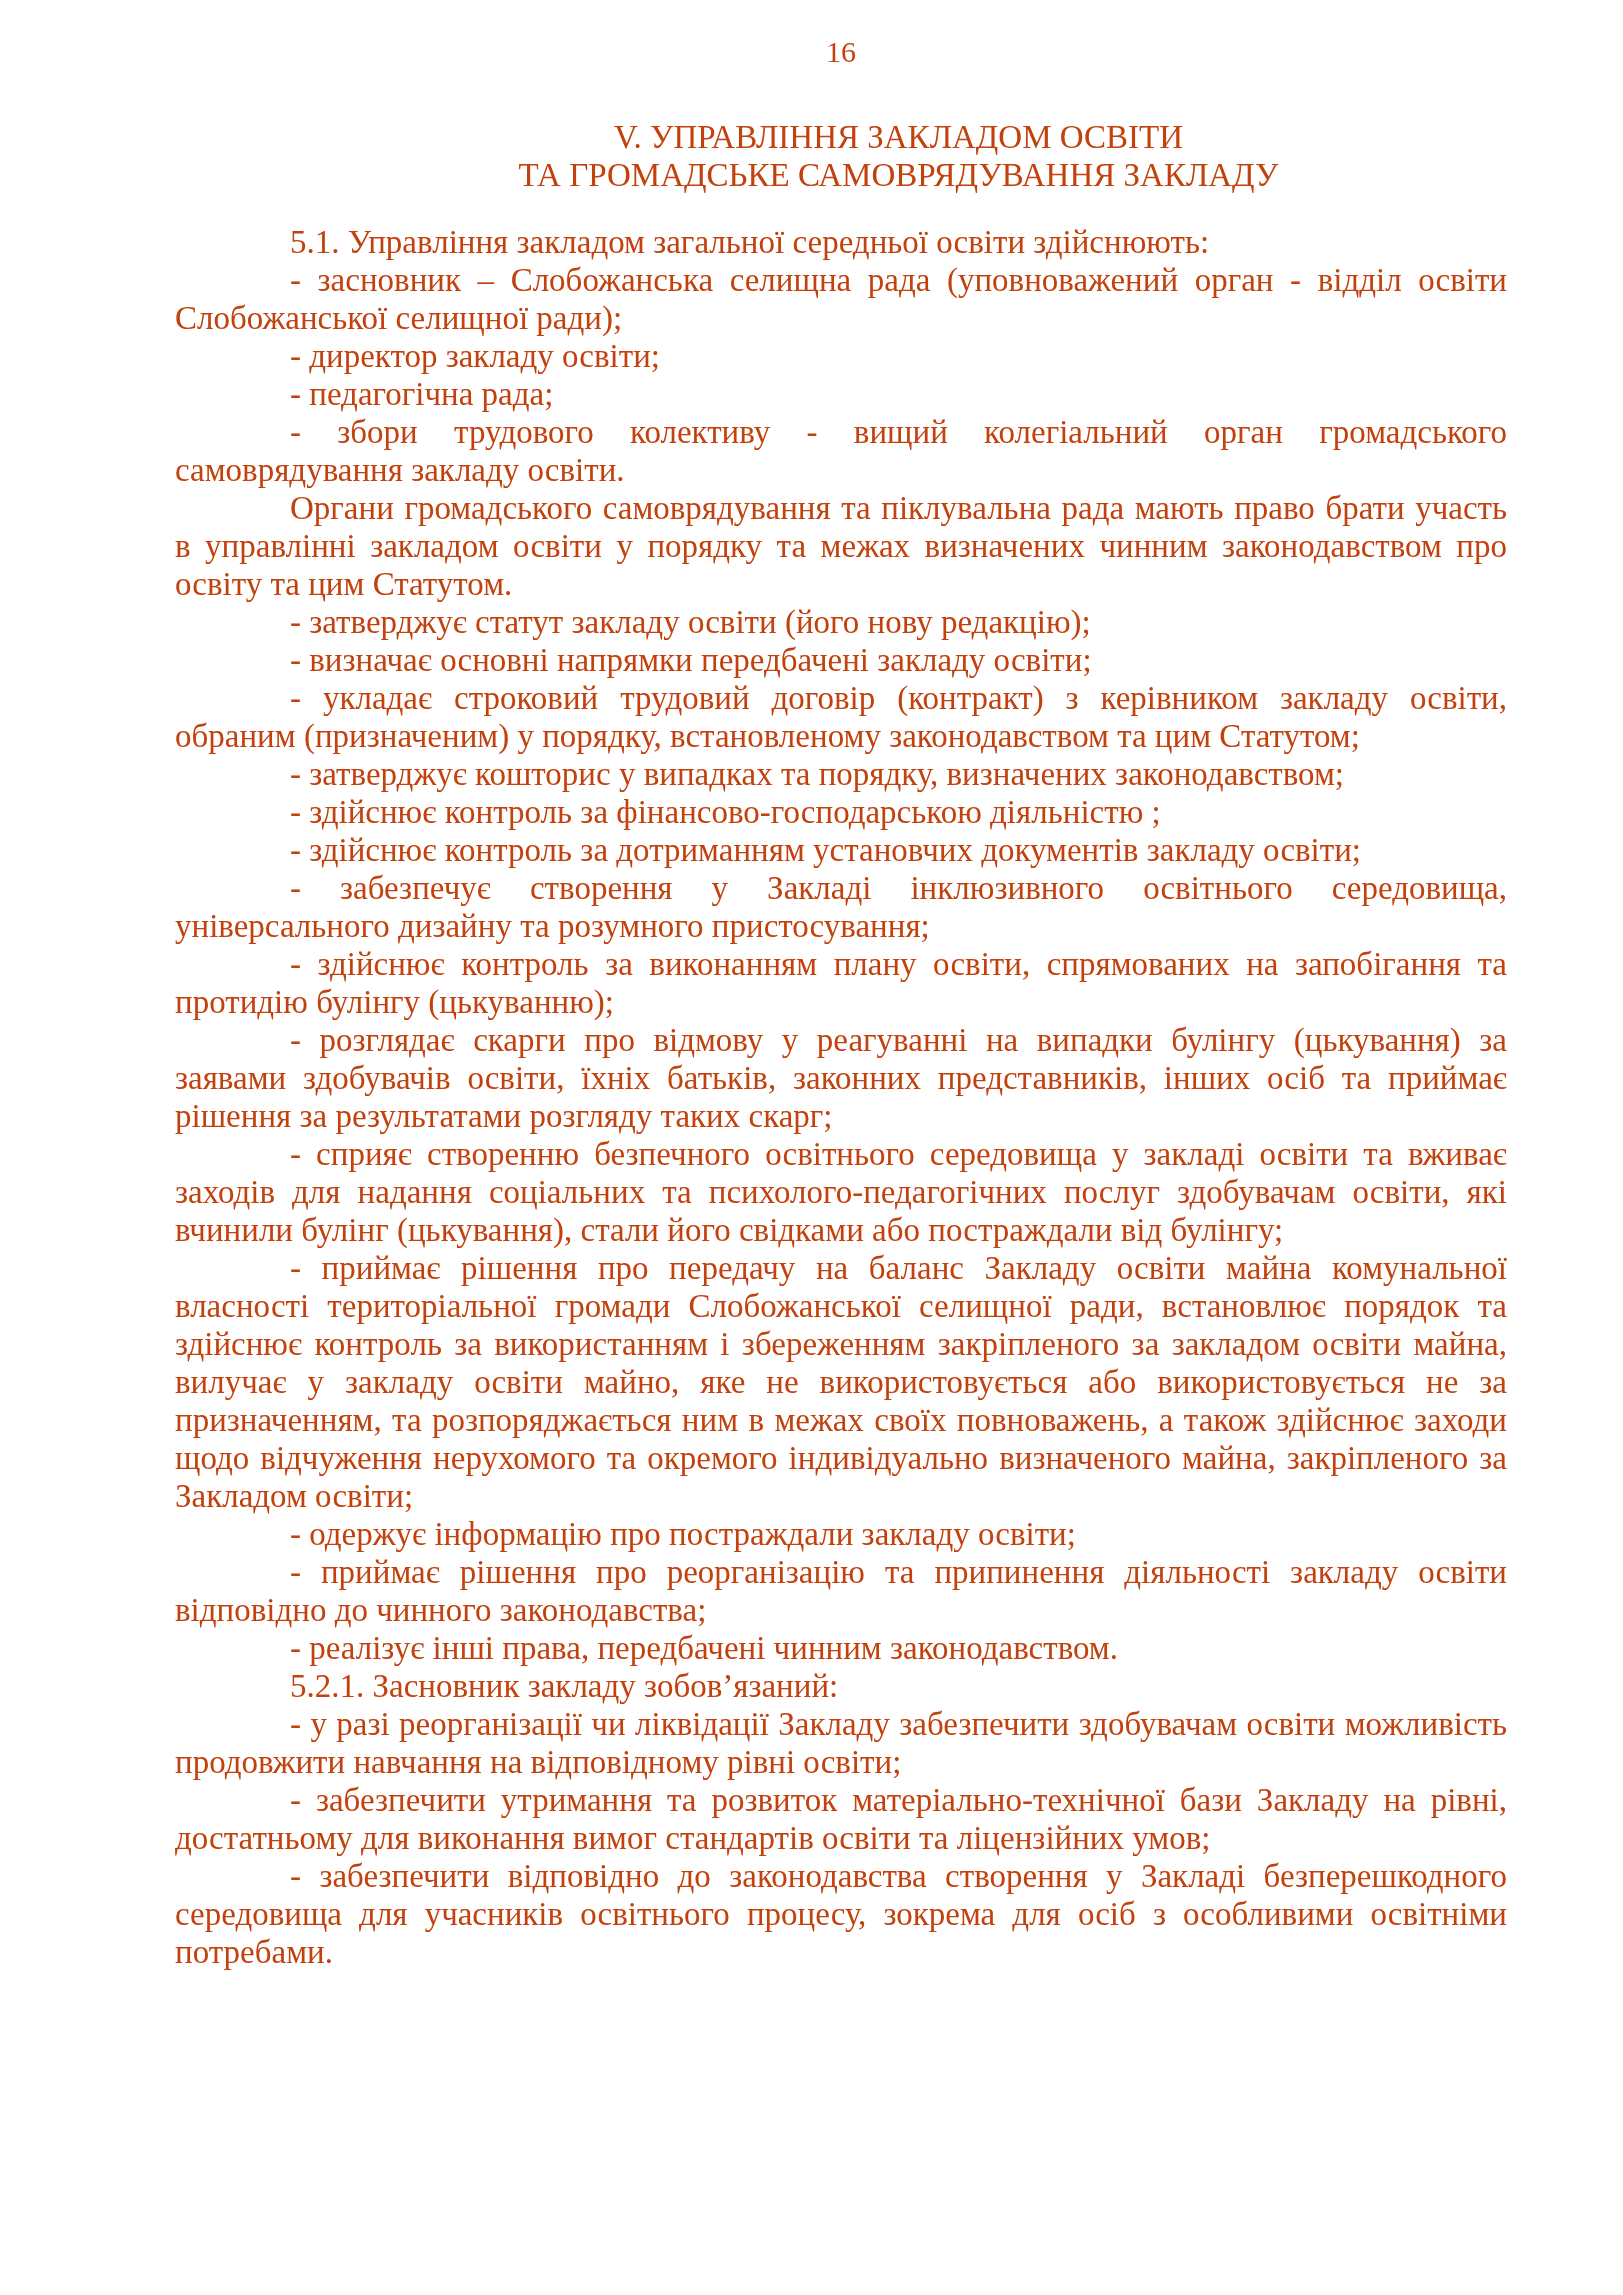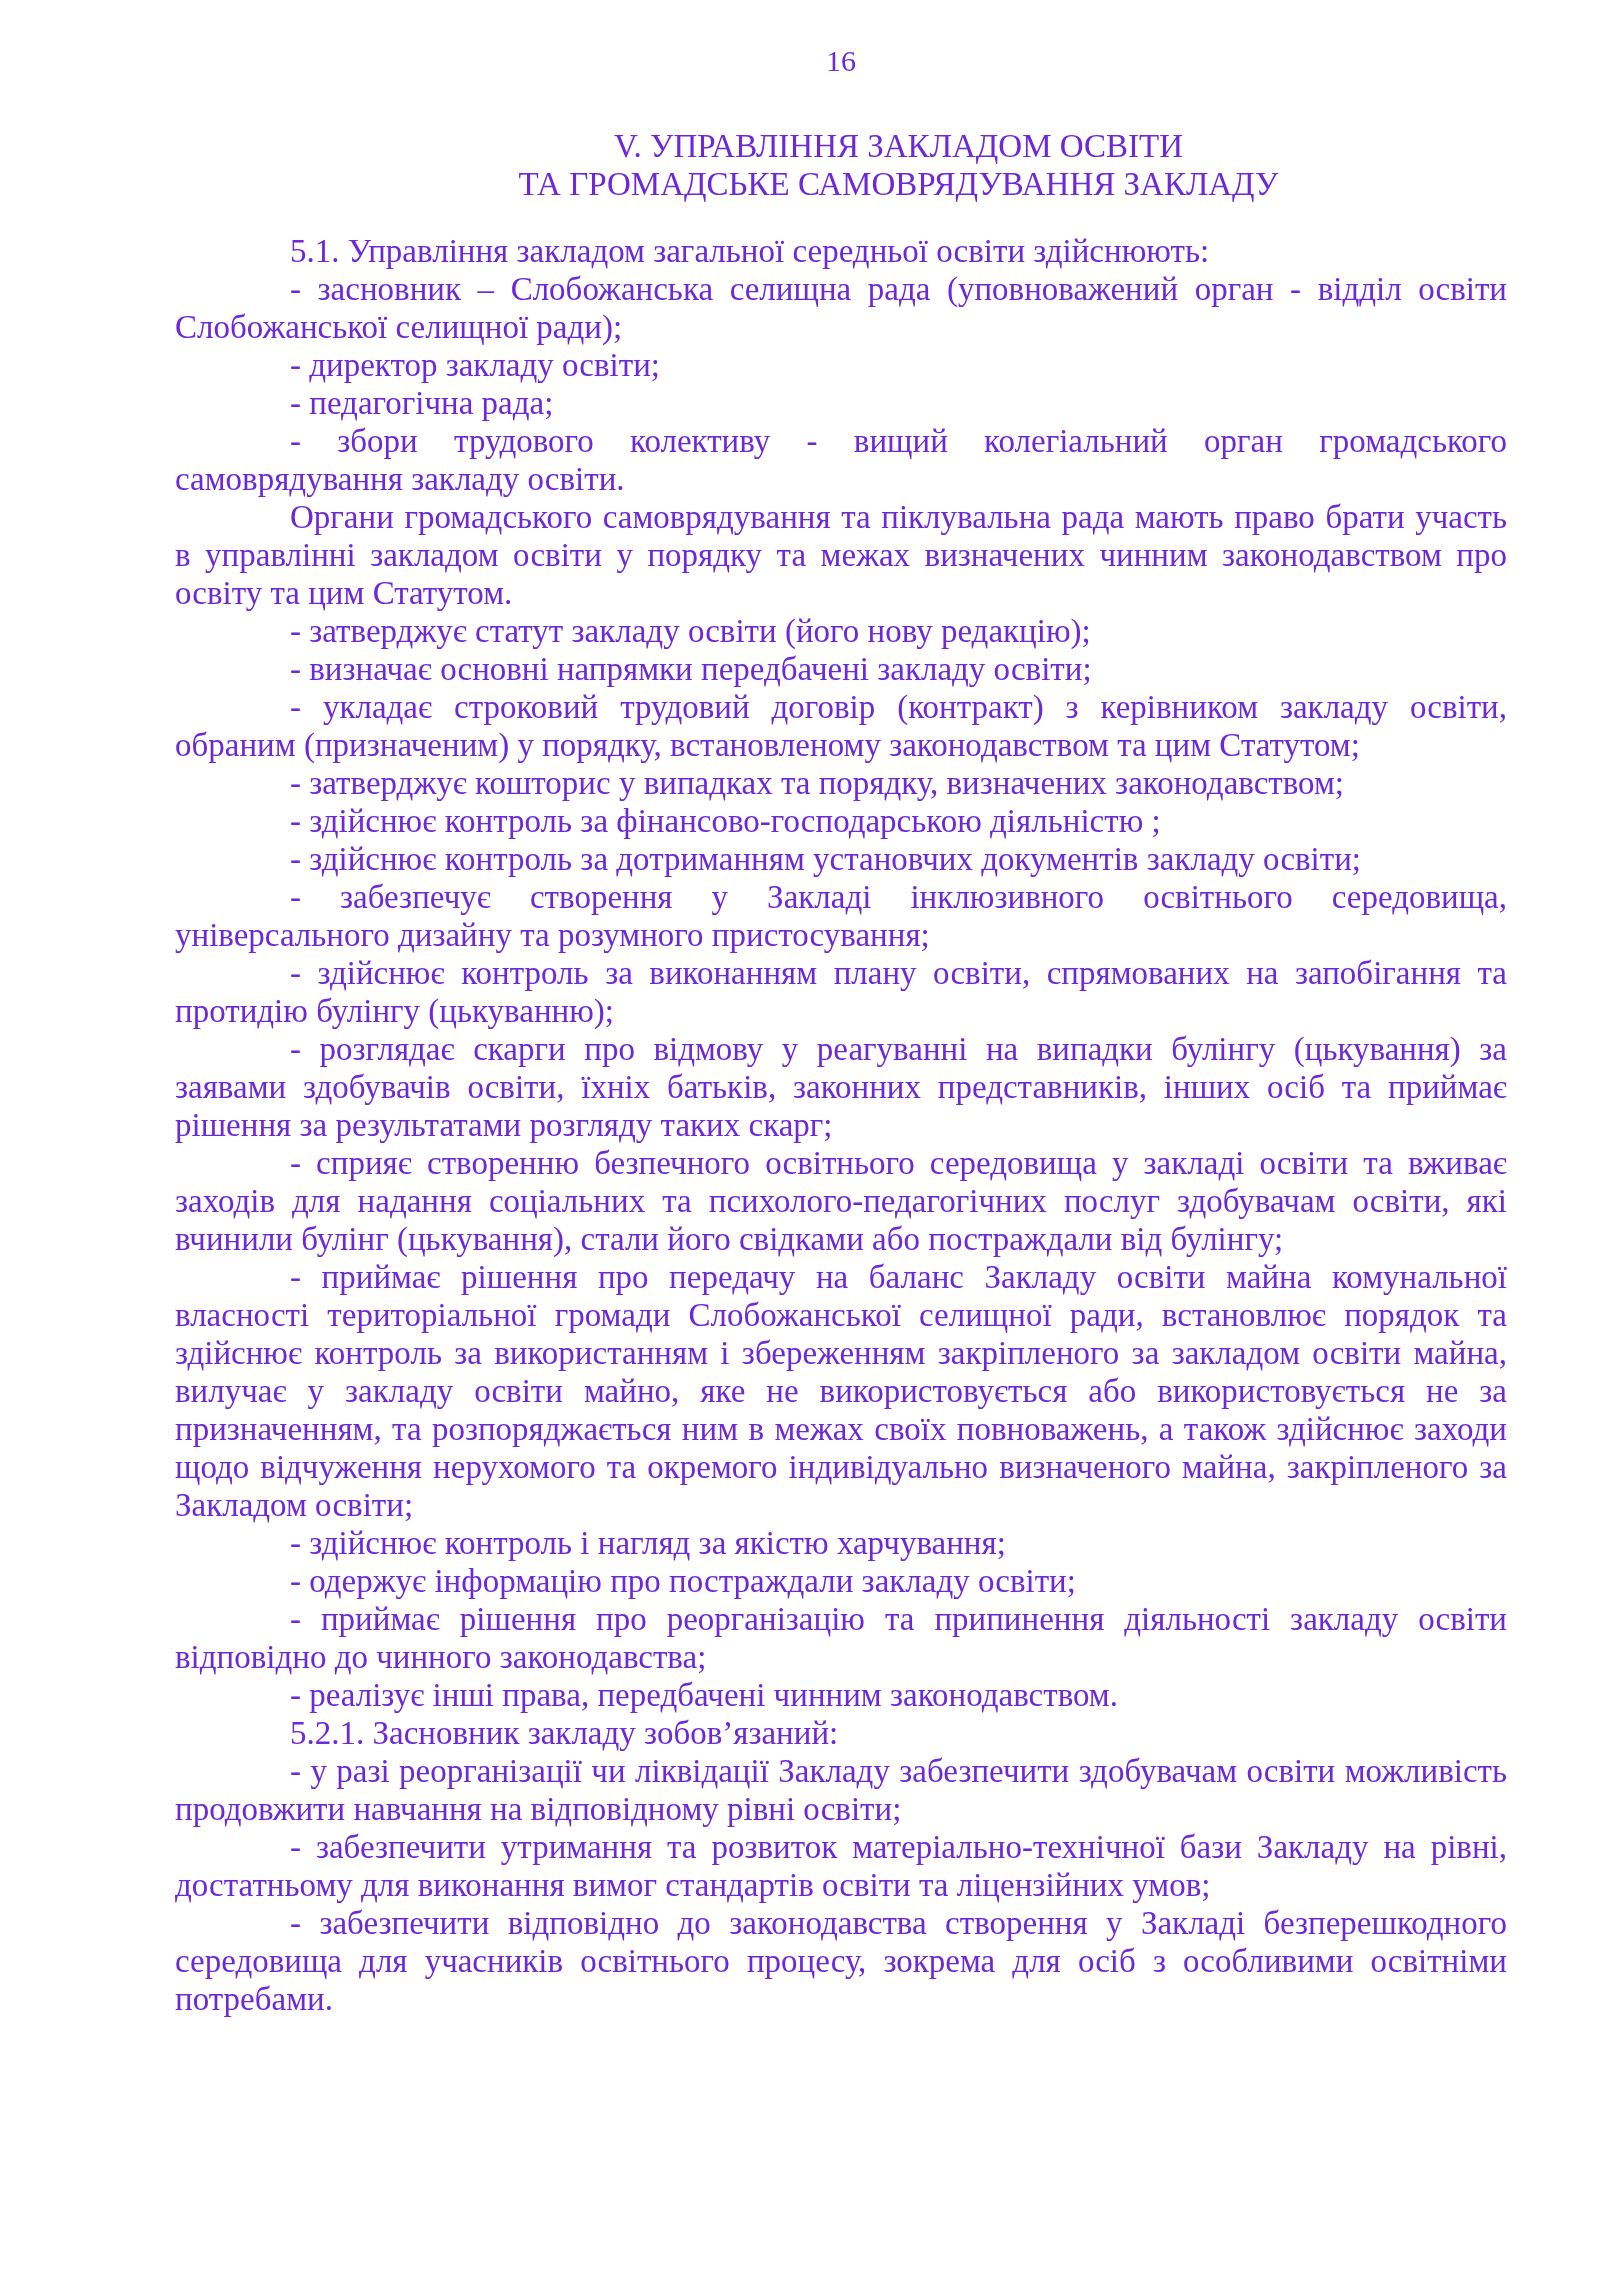--- a/index.html
+++ b/index.html
@@ -5,27 +5,27 @@
   html, body {
     margin: 0;
     padding: 0;
     background: #ffffff;
   }
   .page {
     position: relative;
     width: 1623px;
     height: 2244px;
     background: #ffffff;
-    color: #6d28d9;
+    color: #c2410c;
     font-family: "Liberation Serif", "DejaVu Serif", serif;
     font-size: 33px;
     line-height: 38px;
     overflow: hidden;
     box-sizing: border-box;
-    padding: 42px 116px 0 175px;
+    padding: 33px 116px 0 175px;
   }
   .page-number {
     text-align: center;
     font-size: 30px;
   }
   .title-block {
     margin-top: 47px;
     margin-bottom: 29px;
     padding-left: 115px;  
     text-align: center;
@@ -67,21 +67,20 @@
       <p class="">- визначає основні напрямки передбачені закладу освіти;</p>
       <p class="">- укладає строковий трудовий договір (контракт) з керівником закладу освіти, обраним (призначеним) у порядку, встановленому законодавством та цим Статутом;</p>
       <p class="">- затверджує кошторис у випадках та порядку, визначених законодавством;</p>
       <p class="">- здійснює контроль за фінансово-господарською діяльністю ;</p>
       <p class="">- здійснює контроль за дотриманням установчих документів закладу освіти;</p>
       <p class="">- забезпечує створення у Закладі інклюзивного освітнього середовища, універсального дизайну та розумного пристосування;</p>
       <p class="">- здійснює контроль за виконанням плану освіти, спрямованих на запобігання та протидію булінгу (цькуванню);</p>
       <p class="">- розглядає скарги про відмову у реагуванні на випадки булінгу (цькування) за заявами здобувачів освіти, їхніх батьків, законних представників, інших осіб та приймає рішення за результатами розгляду таких скарг;</p>
       <p class="">- сприяє створенню безпечного освітнього середовища у закладі освіти та вживає заходів для надання соціальних та психолого-педагогічних послуг здобувачам освіти, які вчинили булінг (цькування), стали його свідками або постраждали від булінгу;</p>
       <p class="">- приймає рішення про передачу на баланс Закладу освіти майна комунальної власності територіальної громади Слобожанської селищної ради, встановлює порядок та здійснює контроль за використанням і збереженням закріпленого за закладом освіти майна, вилучає у закладу освіти майно, яке не використовується або використовується не за призначенням, та розпоряджається ним в межах своїх повноважень, а також здійснює заходи щодо відчуження нерухомого та окремого індивідуально визначеного майна, закріпленого за Закладом освіти;</p>
-      <p class="">- здійснює контроль і нагляд за якістю харчування;</p>
       <p class="">- одержує інформацію про постраждали закладу освіти;</p>
       <p class="">- приймає рішення про реорганізацію та припинення діяльності закладу освіти відповідно до чинного законодавства;</p>
       <p class="">- реалізує інші права, передбачені чинним законодавством.</p>
       <p class="">5.2.1. Засновник закладу зобов’язаний:</p>
       <p class="">- у разі реорганізації чи ліквідації Закладу забезпечити здобувачам освіти можливість продовжити навчання на відповідному рівні освіти;</p>
       <p class="">- забезпечити утримання та розвиток матеріально-технічної бази Закладу на рівні, достатньому для виконання вимог стандартів освіти та ліцензійних умов;</p>
       <p class="">- забезпечити відповідно до законодавства створення у Закладі безперешкодного середовища для учасників освітнього процесу, зокрема для осіб з особливими освітніми потребами.</p>
     </div>
 </div>
 

